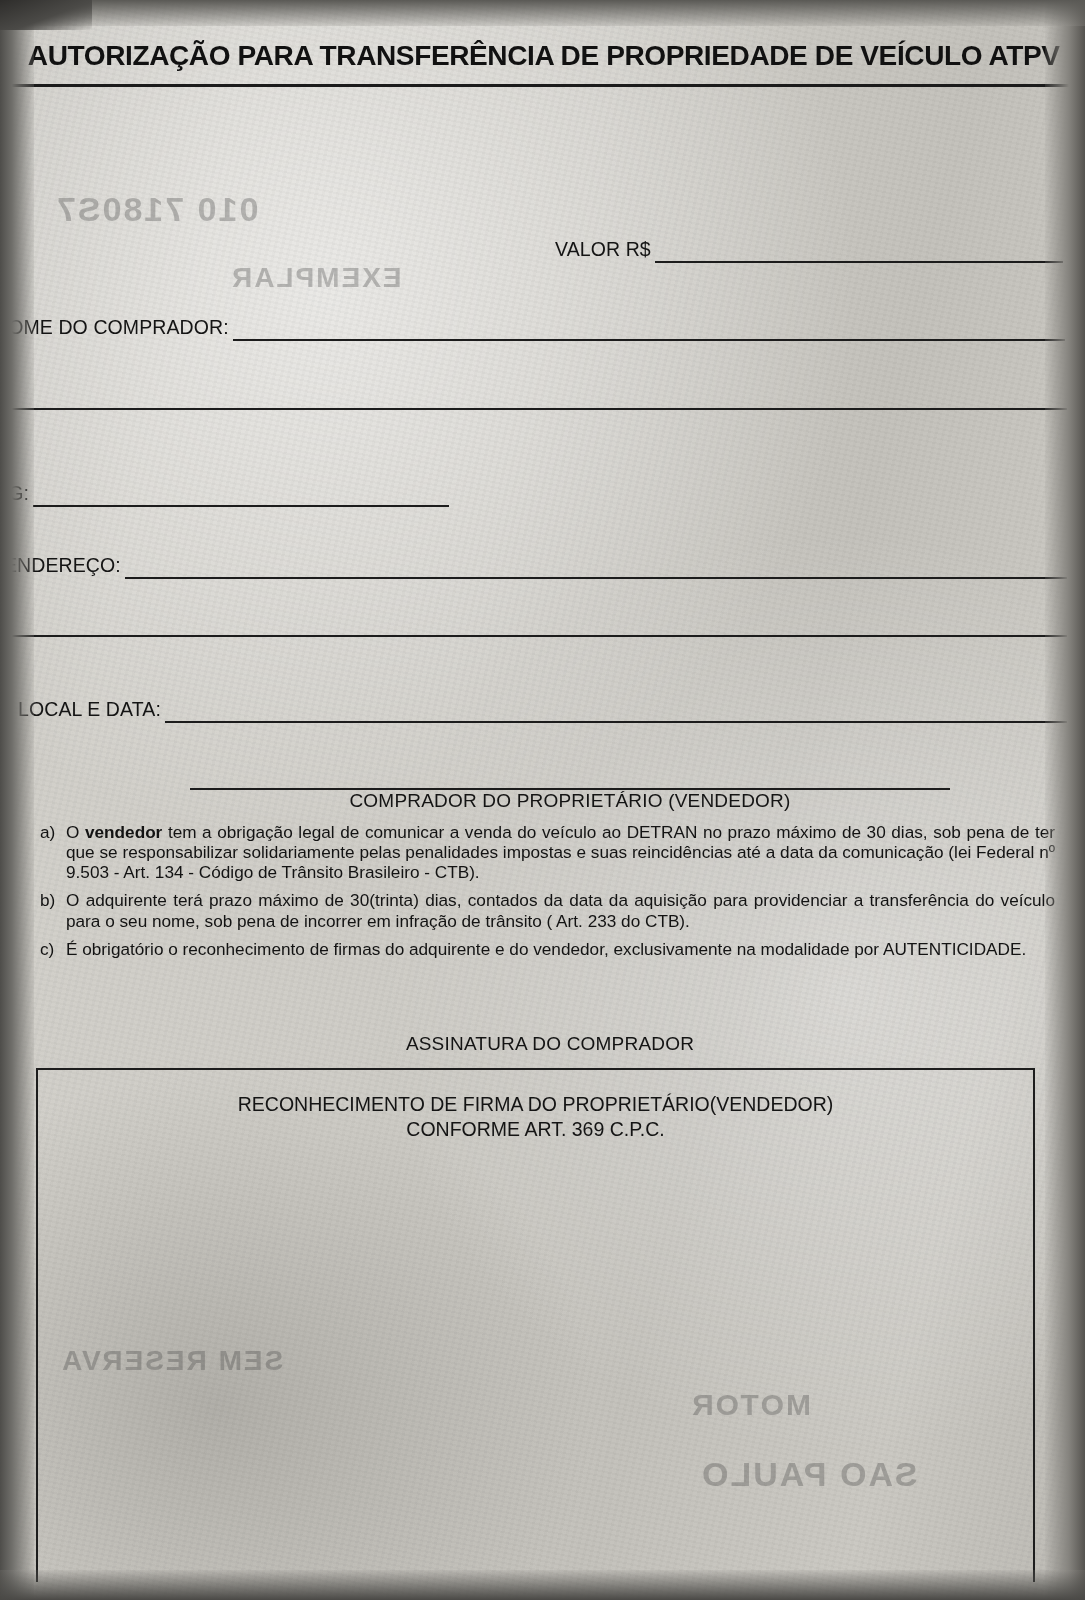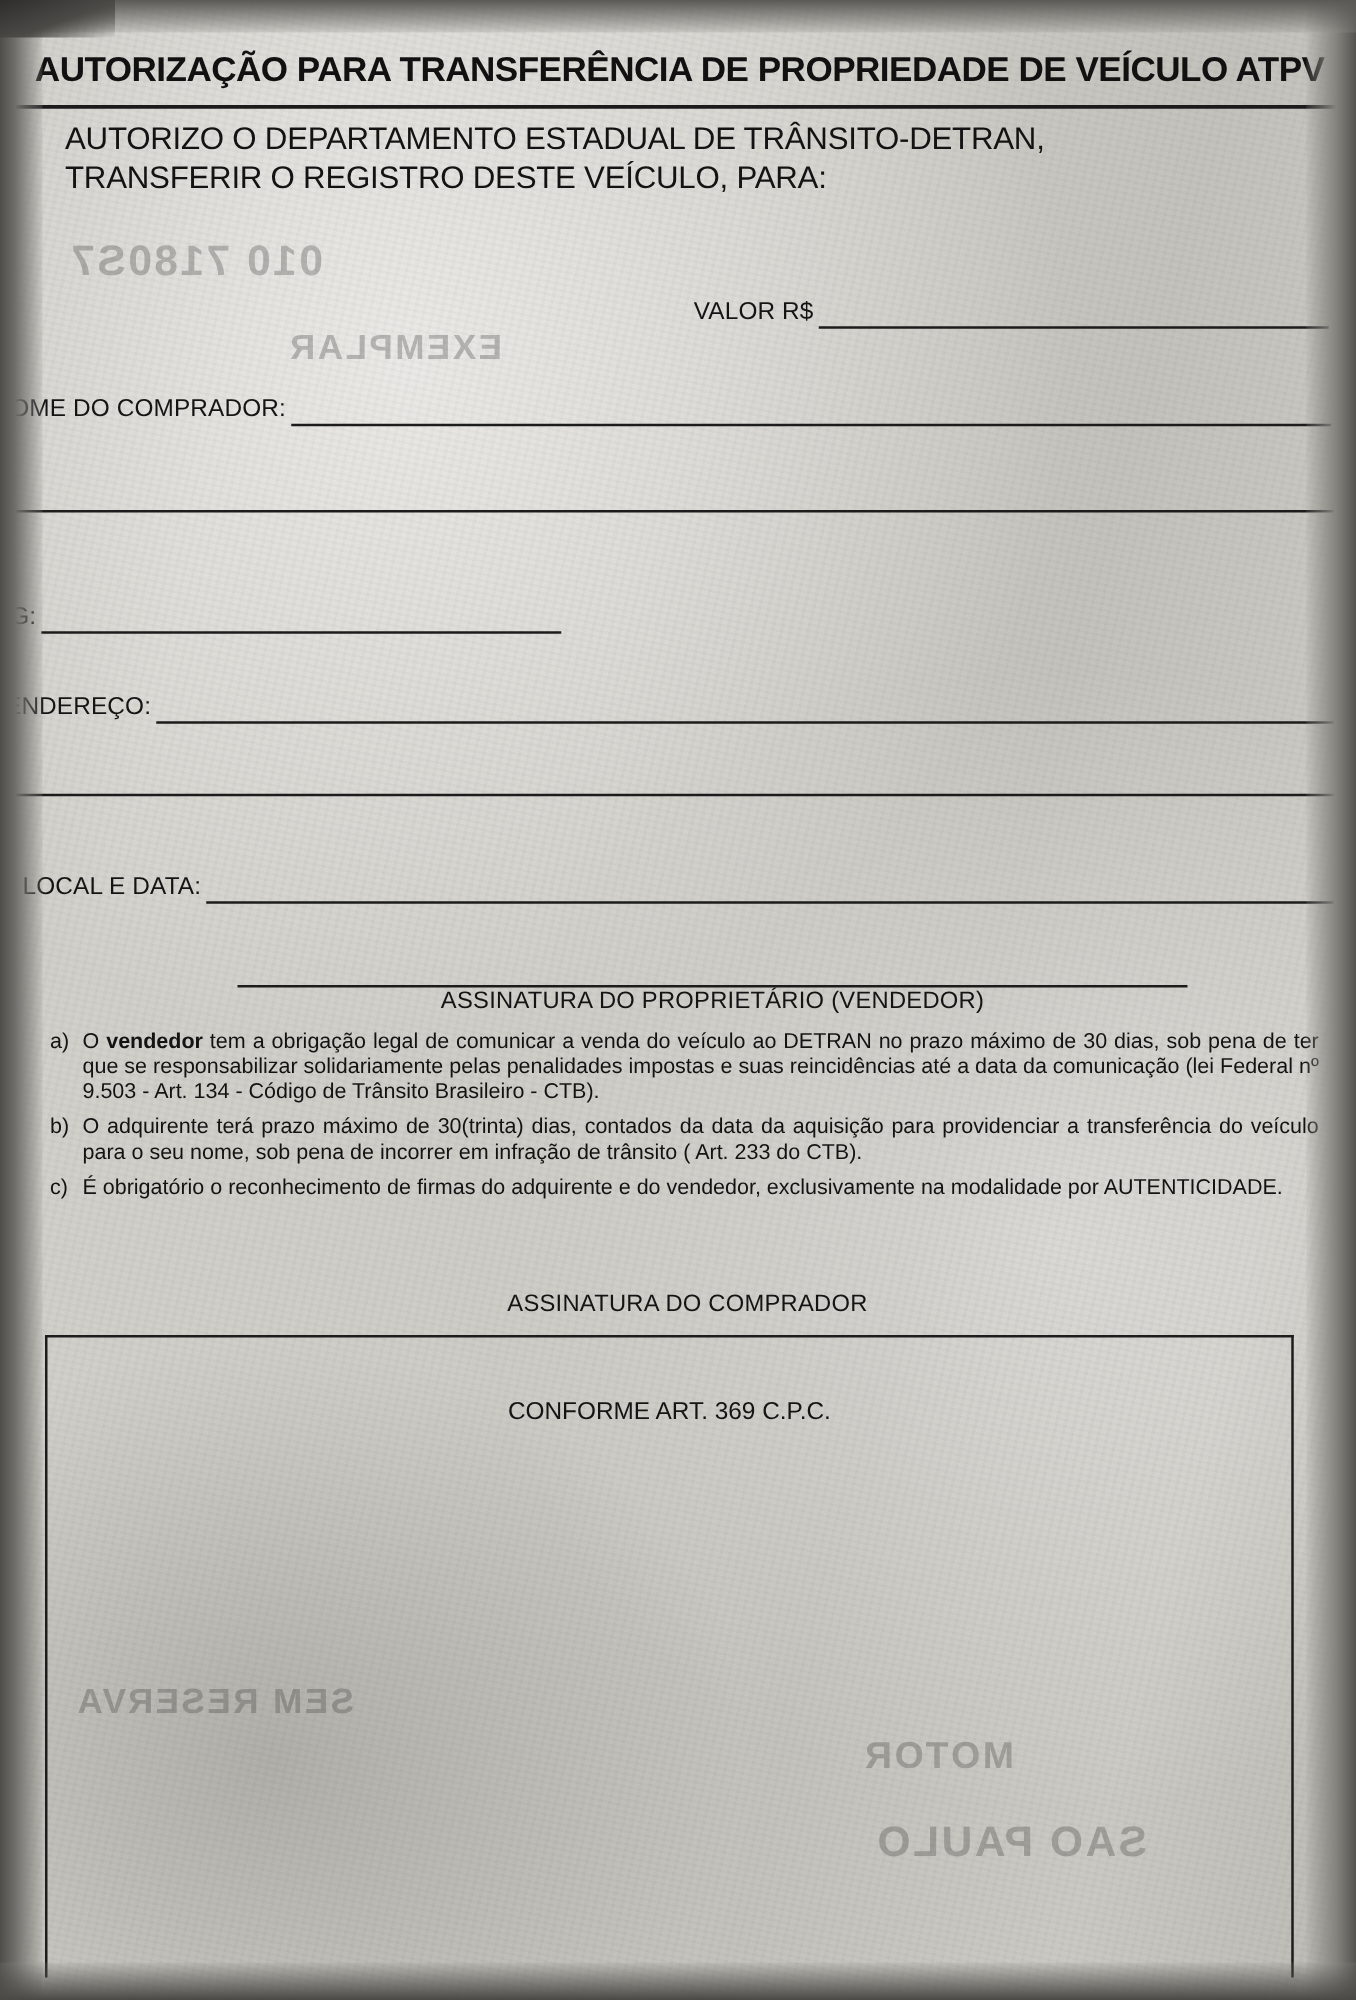--- a/index.html
+++ b/index.html
@@ -195,24 +195,20 @@
   <div class="ghost" style="left:690px; top:1388px; font-size:30px;">MOTOR</div>
   <div class="ghost" style="left:700px; top:1455px; font-size:34px;">SAO PAULO</div>
 
   <div class="content">
 
     <div class="title-bar">
       <div class="doc-title">AUTORIZAÇÃO PARA TRANSFERÊNCIA DE PROPRIEDADE DE VEÍCULO ATPV</div>
     </div>
     <div class="rule rule-top"></div>
 
-    <div class="intro">
-      <span class="tilt">AUTORIZO O DEPARTAMENTO ESTADUAL DE TRÂNSITO-DETRAN,</span>
-      <span class="tilt">TRANSFERIR O  REGISTRO DESTE VEÍCULO, PARA:</span>
-    </div>
 
     <div class="field" style="left:555px; right:22px; top:224px;">
       <span class="lbl">VALOR R$</span>
       <span class="line"></span>
     </div>
 
     <div class="field" style="left:-6px; right:20px; top:302px;">
       <span class="lbl">NOME DO COMPRADOR:</span>
       <span class="line"></span>
     </div>
@@ -228,42 +224,42 @@
       <span class="line"></span>
     </div>
     <div class="line-only" style="left:12px; right:18px; top:635px;"></div>
 
     <div class="field" style="left:18px; right:18px; top:684px;">
       <span class="lbl">LOCAL E DATA:</span>
       <span class="line"></span>
     </div>
 
     <div class="line-only" style="left:190px; width:760px; top:788px;"></div>
-    <div class="sig-caption" style="left:190px; width:760px; top:790px;">ASSINATURA DO PROPRIETÁRIO (VENDEDOR)</div>
+    <div class="sig-caption" style="left:190px; width:760px; top:790px;">COMPRADOR DO PROPRIETÁRIO (VENDEDOR)</div>
 
     <div class="clauses">
       <div class="clause">
         <span class="mark">a)</span>
         <span class="body"><span>O </span><b>vendedor</b><span> tem a obrigação legal de comunicar a venda do veículo ao DETRAN no prazo máximo de 30 dias, sob pena de ter que se responsabilizar solidariamente pelas penalidades impostas e suas reincidências até a data da comunicação (lei Federal nº 9.503 - Art. 134 - Código de Trânsito Brasileiro - CTB).</span></span>
       </div>
       <div class="clause">
         <span class="mark">b)</span>
         <span class="body">O adquirente terá prazo máximo de 30(trinta) dias, contados da data da aquisição para providenciar a transferência do veículo para o seu nome, sob pena de incorrer em infração de trânsito ( Art. 233 do CTB).</span>
       </div>
       <div class="clause">
         <span class="mark">c)</span>
         <span class="body">É obrigatório o reconhecimento de firmas do adquirente e do vendedor, exclusivamente na modalidade por AUTENTICIDADE.</span>
       </div>
     </div>
 
     <div class="sig-caption" style="left:170px; width:760px; top:1033px;">ASSINATURA DO COMPRADOR</div>
 
     <div class="box">
       <div class="box-title">
-        <br>
+        <span>RECONHECIMENTO DE FIRMA DO PROPRIETÁRIO(VENDEDOR)</span><br>
         <span>CONFORME ART. 369 C.P.C.</span>
       </div>
     </div>
 
   </div>
 
   <div class="edge-left"></div>
   <div class="edge-right"></div>
   <div class="edge-top"></div>
   <div class="edge-bottom"></div>

